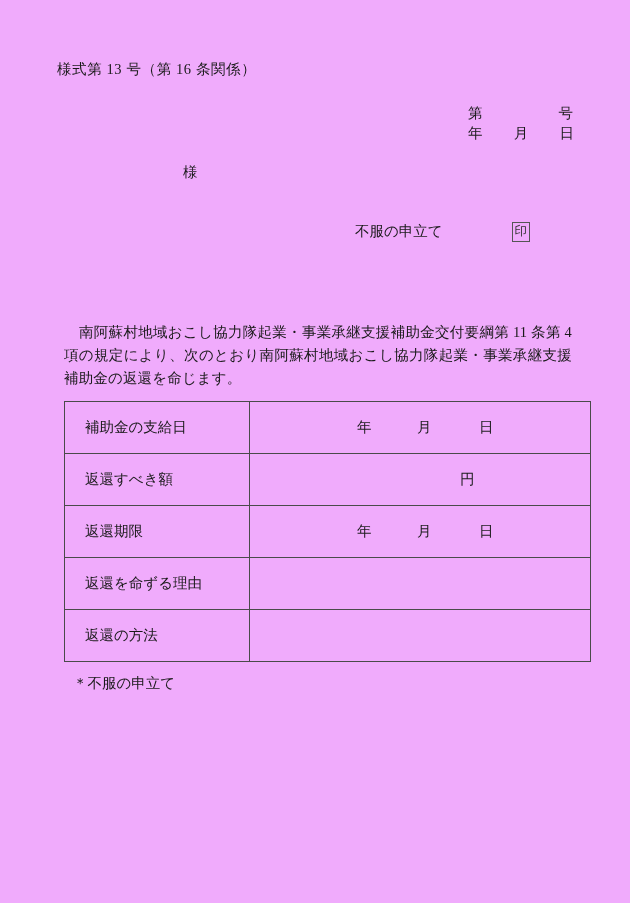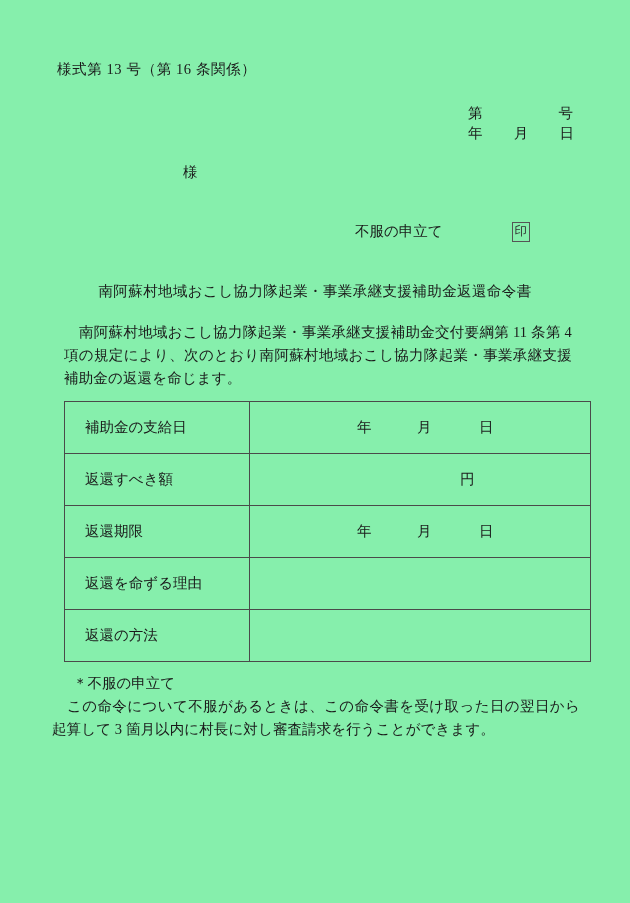--- a/index.html
+++ b/index.html
@@ -8,21 +8,21 @@
     background: #ffffff;
   }
   body {
     font-family: "Liberation Serif", "DejaVu Serif", serif;
     color: #1a1a1a;
   }
   .page {
     position: relative;
     width: 630px;
     height: 903px;
-    background: #86efac;
+    background: #f0abfc;
     overflow: hidden;
   }
 
   
   .form-no {
     position: absolute;
     left: 57px;
     top: 60px;
     font-size: 14.5px;
     letter-spacing: 0.6px;
@@ -189,21 +189,20 @@
     <span>日</span>
   </div>
 
   <div class="addressee">様</div>
 
   <div class="signature-row">
     <span>不服の申立て</span>
     <span class="seal-box">印</span>
   </div>
 
-  <div class="doc-title">南阿蘇村地域おこし協力隊起業・事業承継支援補助金返還命令書</div>
 
   <div class="body-text">南阿蘇村地域おこし協力隊起業・事業承継支援補助金交付要綱第 11 条第 4 項の規定により、次のとおり南阿蘇村地域おこし協力隊起業・事業承継支援補助金の返還を命じます。</div>
 
   <table class="form-table">
     <tbody>
       <tr>
         <td class="label">補助金の支給日</td>
         <td class="value">
           <span class="ymd">
             <span class="y">年</span><span class="m">月</span><span class="d">日</span>
@@ -230,15 +229,14 @@
       </tr>
       <tr>
         <td class="label">返還の方法</td>
         <td class="value"></td>
       </tr>
     </tbody>
   </table>
 
   <div class="note-head">＊不服の申立て</div>
 
-  <div class="note-body">この命令について不服があるときは、この命令書を受け取った日の翌日から起算して 3 箇月以内に村長に対し審査請求を行うことができます。</div>
 
 </div>
 
 </body></html>

